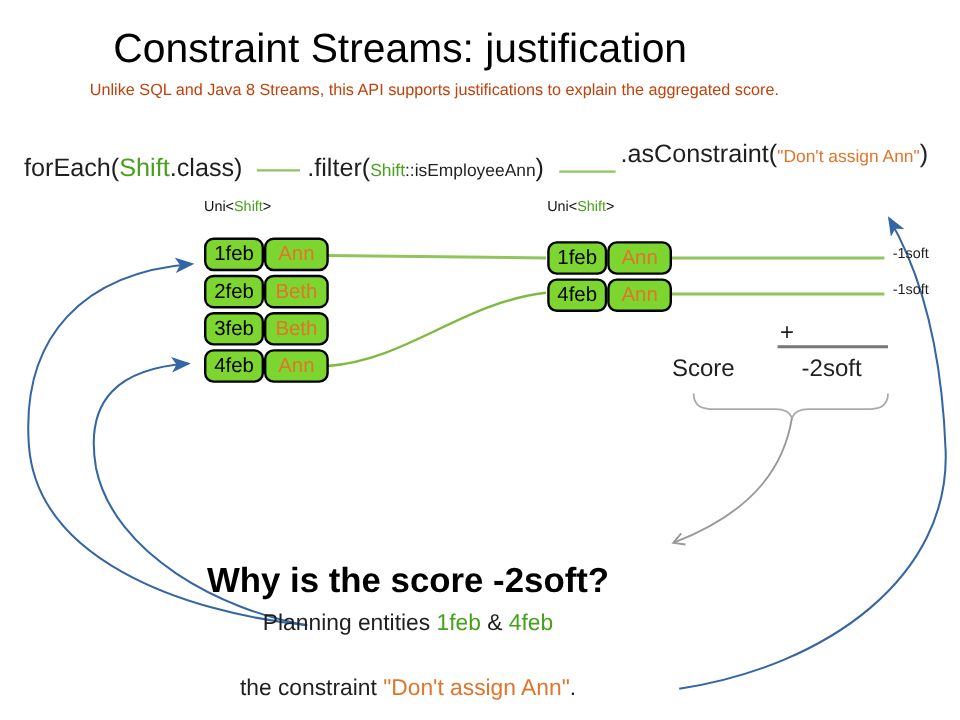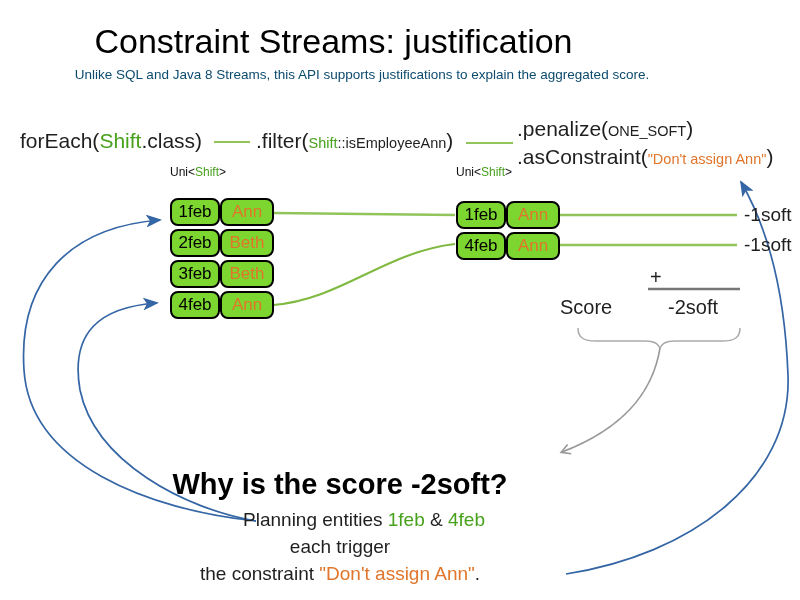--- a/index.html
+++ b/index.html
@@ -3,37 +3,37 @@
 <meta charset="utf-8">
 <style>
   html,body{margin:0;padding:0;background:#fff;}
   #canvas{
     position:relative;width:800px;height:600px;background:#ffffff;overflow:hidden;
     font-family:"Liberation Sans", sans-serif;color:#1f1f1f;
   }
   #svg-layer{position:absolute;left:0;top:0;z-index:0;}
   .abs{position:absolute;z-index:1;white-space:nowrap;}
   .title{left:0;top:22px;width:667px;text-align:center;font-size:34px;color:#000;}
-  .subtitle{left:0;top:67px;width:724px;text-align:center;font-size:13.5px;color:#0c4a6e;}
+  .subtitle{left:0;top:67px;width:724px;text-align:center;font-size:13.5px;color:#c2410c;}
   .code{font-size:21px;color:#1f1f1f;}
   .code .small{font-size:14.5px;}
   .green-t{color:#47A11B;}
   .orange-t{color:#E0752B;}
   .code-right div{line-height:26px;}
   .uni-label{font-size:12px;color:#111;}
   .etable{display:flex;flex-direction:column;gap:3px;}
   .erow{display:flex;gap:0;}
   .cell{
     box-sizing:border-box;height:28px;border:2.5px solid #000;border-radius:8px;
     background:#7CD62F;display:flex;align-items:center;justify-content:center;
     font-size:17px;
   }
   .cell.date{width:50px;color:#000;}
   .cell.emp{width:54px;color:#E0752B;}
-  .scoretxt{font-size:19px;color:#1f1f1f;}
+  .scoretxt{font-size:12px;color:#1f1f1f;}
   .sumtxt{font-size:20px;color:#1f1f1f;}
   .expl{left:0;width:680px;text-align:center;}
   .expl-heading{top:468px;font-size:29px;font-weight:bold;color:#000;}
   .expl-line{font-size:19px;color:#1f1f1f;}
 </style>
 </head>
 <body>
 
 <div id="canvas">
 
@@ -73,23 +73,20 @@
   <div class="abs code" style="left:256px;top:129px;">
     <span>.filter(</span><span class="small green-t">Shift</span><span class="small">::isEmployeeAnn</span><span>)</span>
   </div>
 
   <div class="abs code" style="left:20px;top:129px;">
     <span>forEach(</span><span class="green-t">Shift</span><span>.class)</span>
   </div>
 
   <div class="abs code code-right" style="left:517px;top:116px;">
     <div>
-      <span>.penalize(</span><span class="small">ONE_SOFT</span><span>)</span>
-    </div>
-    <div>
       <span>.asConstraint(</span><span class="small orange-t">"Don't assign Ann"</span><span>)</span>
     </div>
   </div>
 
   <div class="abs uni-label" style="left:170px;top:165px;">
     <span>Uni&lt;</span><span class="green-t">Shift</span><span>&gt;</span>
   </div>
   <div class="abs etable" style="left:170px;top:198px;">
     <div class="erow">
       <div class="cell date">1feb</div>
@@ -124,21 +121,20 @@
   </div>
 
   <div class="abs scoretxt" style="left:744px;top:204px;">-1soft</div>
   <div class="abs scoretxt" style="left:744px;top:234px;">-1soft</div>
 
   <div class="abs sumtxt" style="left:650px;top:266px;">+</div>
   <div class="abs sumtxt" style="left:560px;top:296px;">Score</div>
   <div class="abs sumtxt" style="left:668px;top:296px;">-2soft</div>
 
   <div class="abs expl expl-heading">Why is the score -2soft?</div>
-  <div class="abs expl expl-line" style="top:509px;margin-left:24px;">
+  <div class="abs expl expl-line" style="top:509px;">
     <span>Planning entities </span><span class="green-t">1feb</span><span> &amp; </span><span class="green-t">4feb</span>
   </div>
-  <div class="abs expl expl-line" style="top:536px;">each trigger</div>
   <div class="abs expl expl-line" style="top:563px;">
     <span>the constraint </span><span class="orange-t">"Don't assign Ann"</span><span>.</span>
   </div>
 
 </div>
 
 </body></html>

